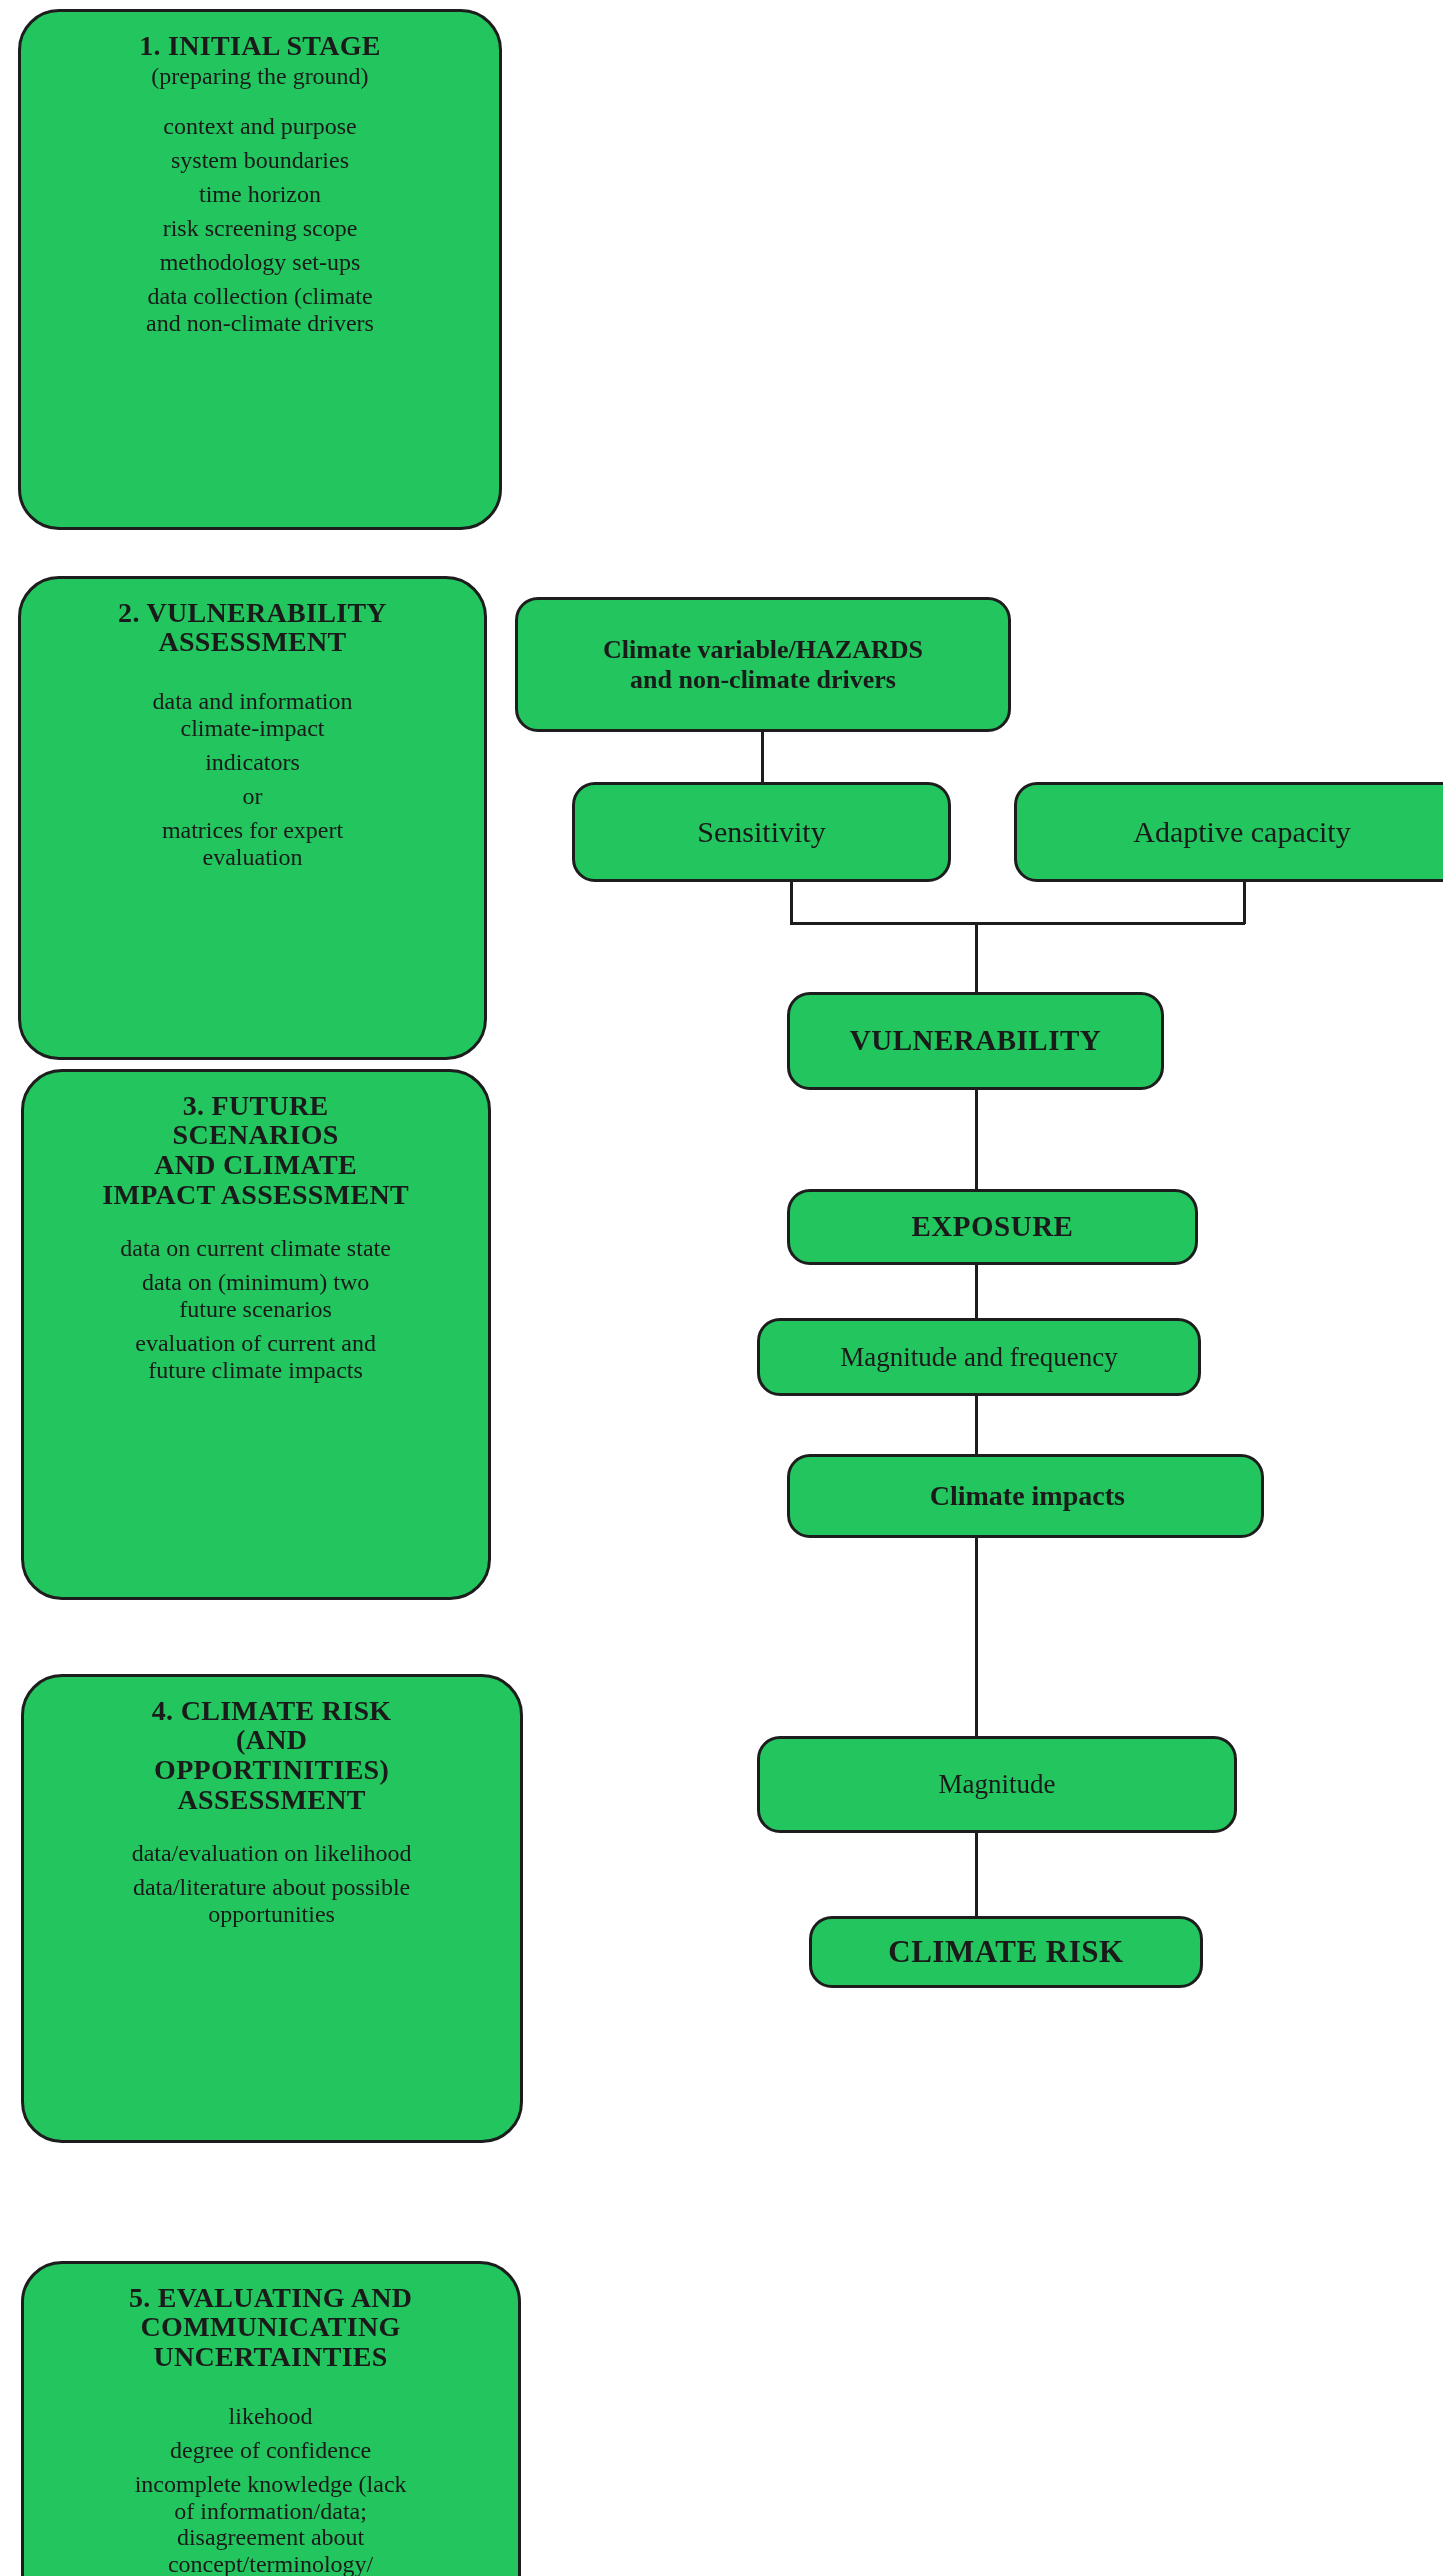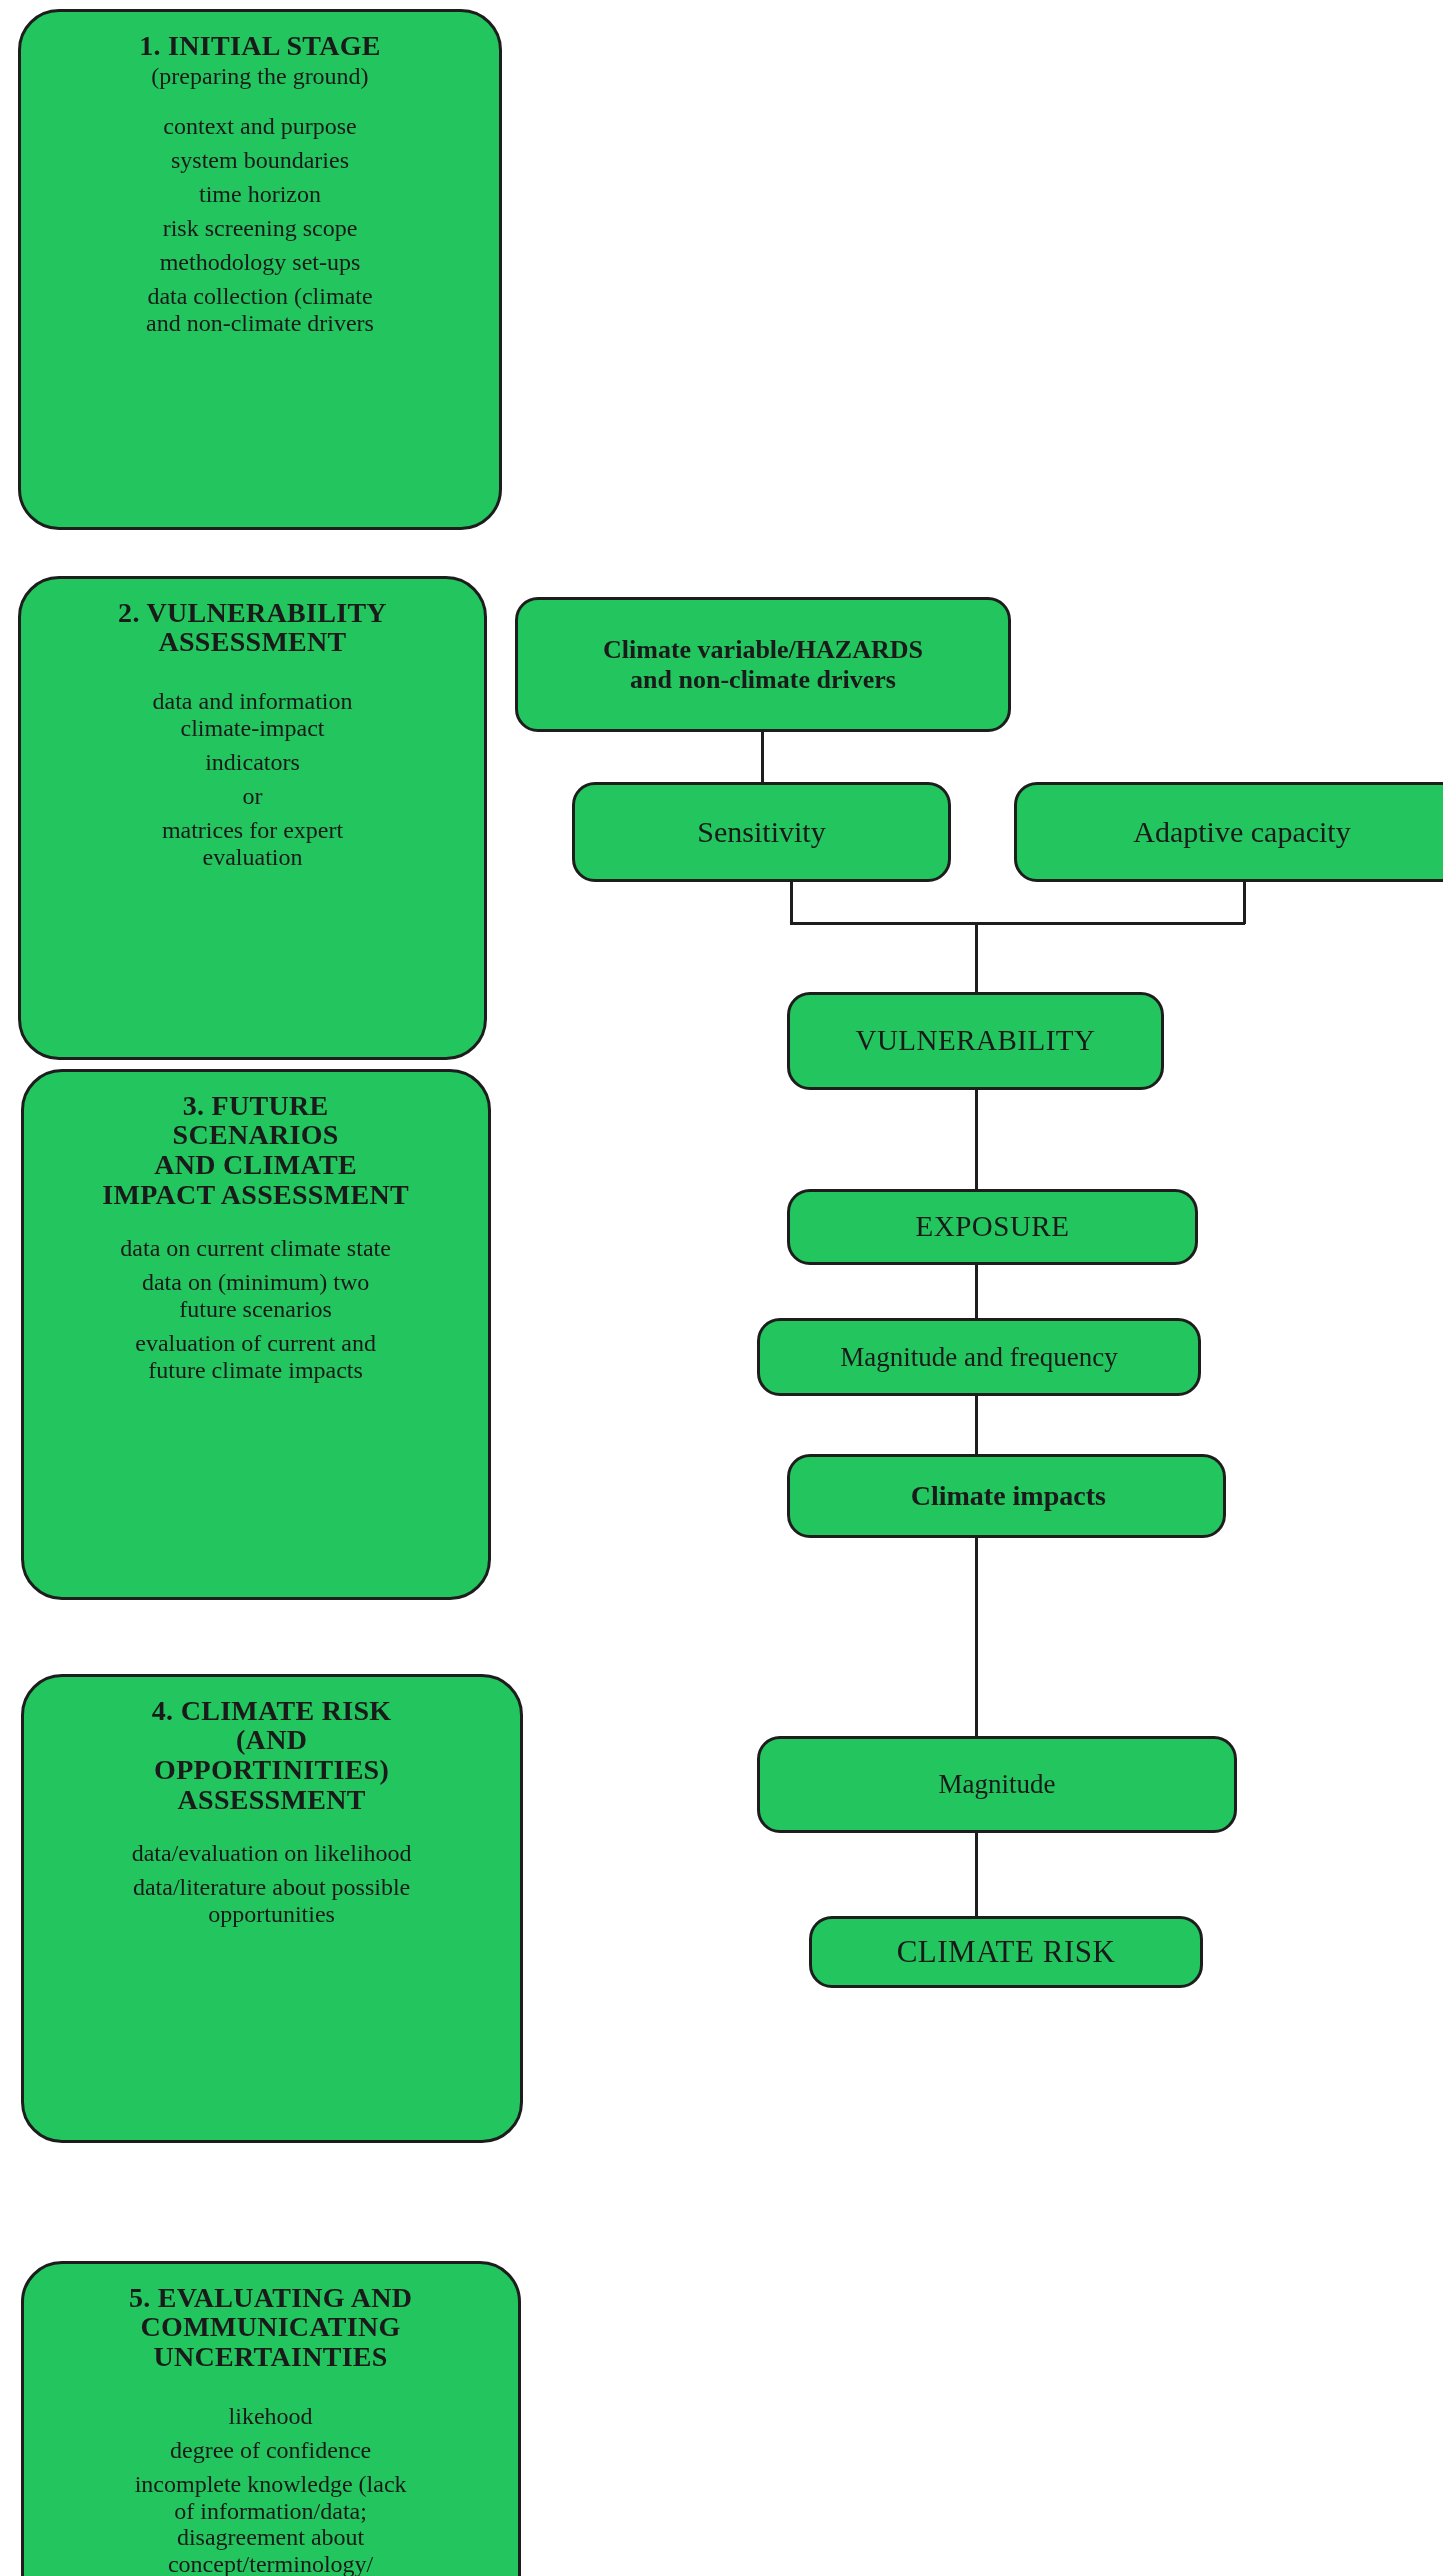--- a/index.html
+++ b/index.html
@@ -67,21 +67,21 @@
   .flow {
     justify-content: center;
     padding: 5.2px 12.4px;
   }
   .flow-label {
     font-size: 26px;
     line-height: 1.14;
     white-space: pre-line;
   }
   .flow.bold .flow-label { font-weight: bold; }
-  .flow.caps .flow-label { font-weight: normal; letter-spacing: 0.5px; }
+  .flow.caps .flow-label { font-weight: bold; letter-spacing: 0.5px; }
 
   
   .conn {
     position: absolute;
     background: #1d1d1d;
     z-index: 1;
   }
   .conn.v { width: 2.6px; }
   .conn.h { height: 2.6px; }
 </style>
@@ -197,21 +197,21 @@
   </div>
 
   <div class="node flow caps" style="left:787px; top:1189px; width:411px; height:76px; border-radius:23px;">
     <div class="flow-label" style="font-size:29px;">EXPOSURE</div>
   </div>
 
   <div class="node flow" style="left:757px; top:1318px; width:444px; height:78px; border-radius:23px;">
     <div class="flow-label" style="font-size:27px;">Magnitude and frequency</div>
   </div>
 
-  <div class="node flow bold" style="left:787px; top:1454px; width:439px; height:84px; border-radius:23px;padding-left:16px;">
+  <div class="node flow bold" style="left:787px; top:1454px; width:477px; height:84px; border-radius:23px;padding-left:16px;">
     <div class="flow-label" style="font-size:28px;">Climate  impacts</div>
   </div>
 
   <div class="node flow" style="left:757px; top:1736px; width:480px; height:97px; border-radius:23px;">
     <div class="flow-label" style="font-size:27px;">Magnitude</div>
   </div>
 
   <div class="node flow caps" style="left:809px; top:1916px; width:394px; height:72px; border-radius:23px;">
     <div class="flow-label" style="font-size:31px;">CLIMATE  RISK</div>
   </div>

